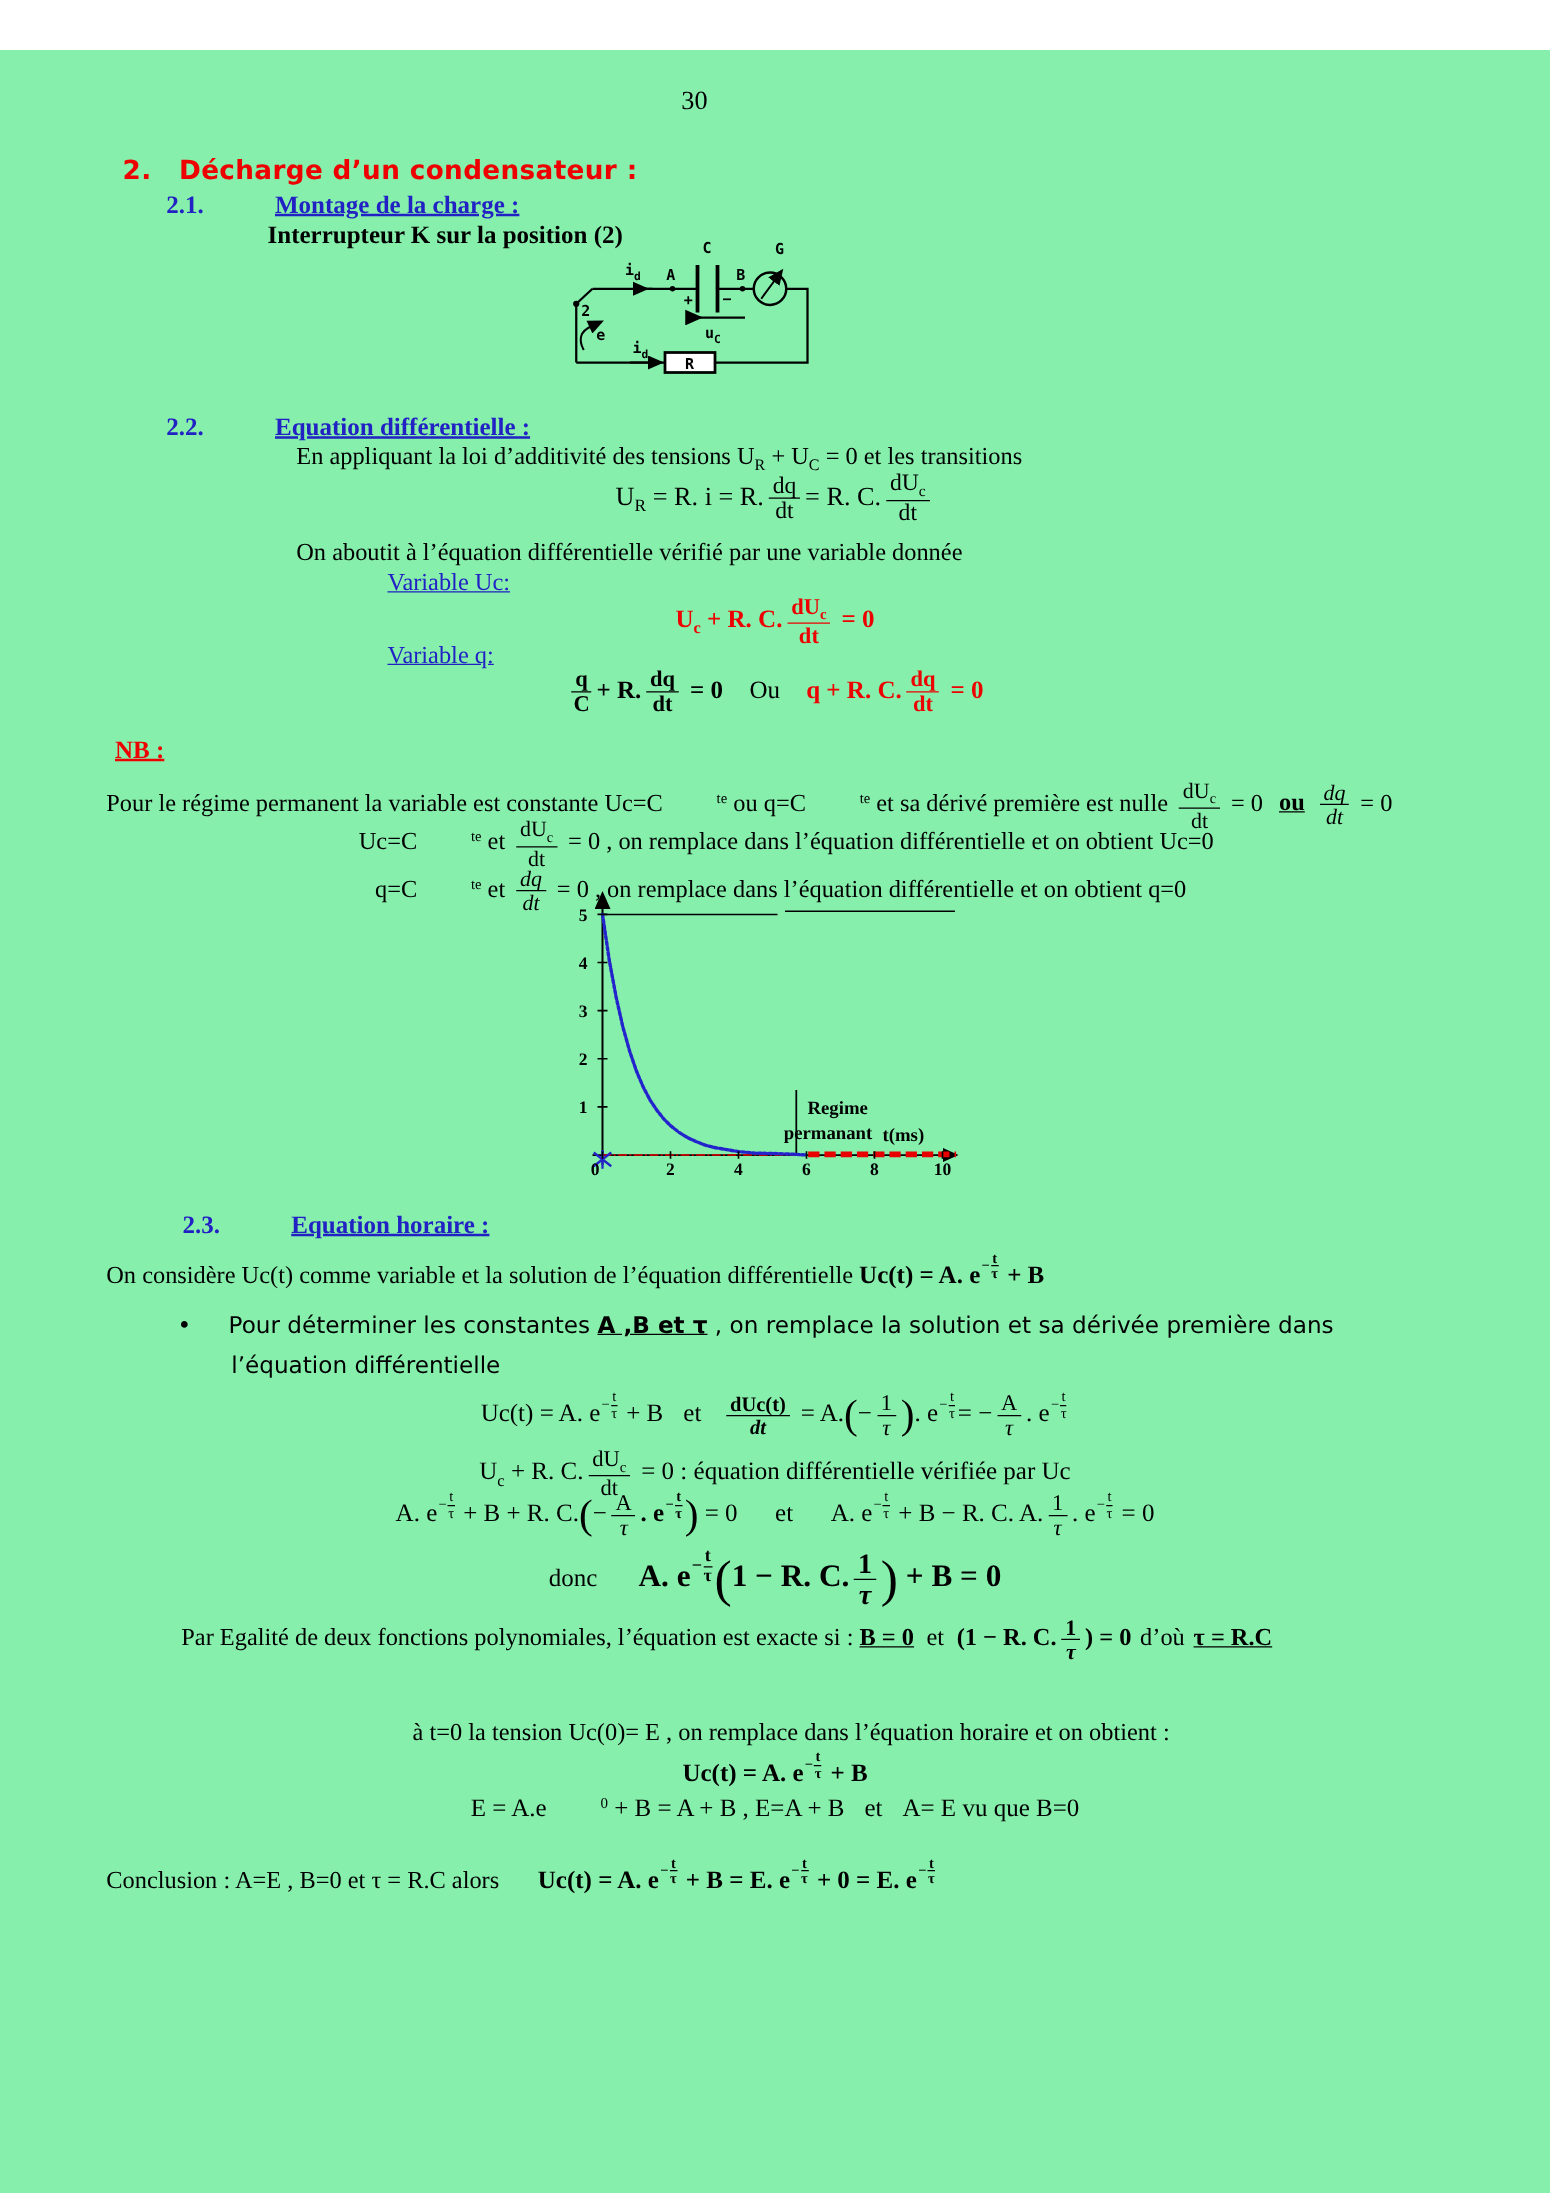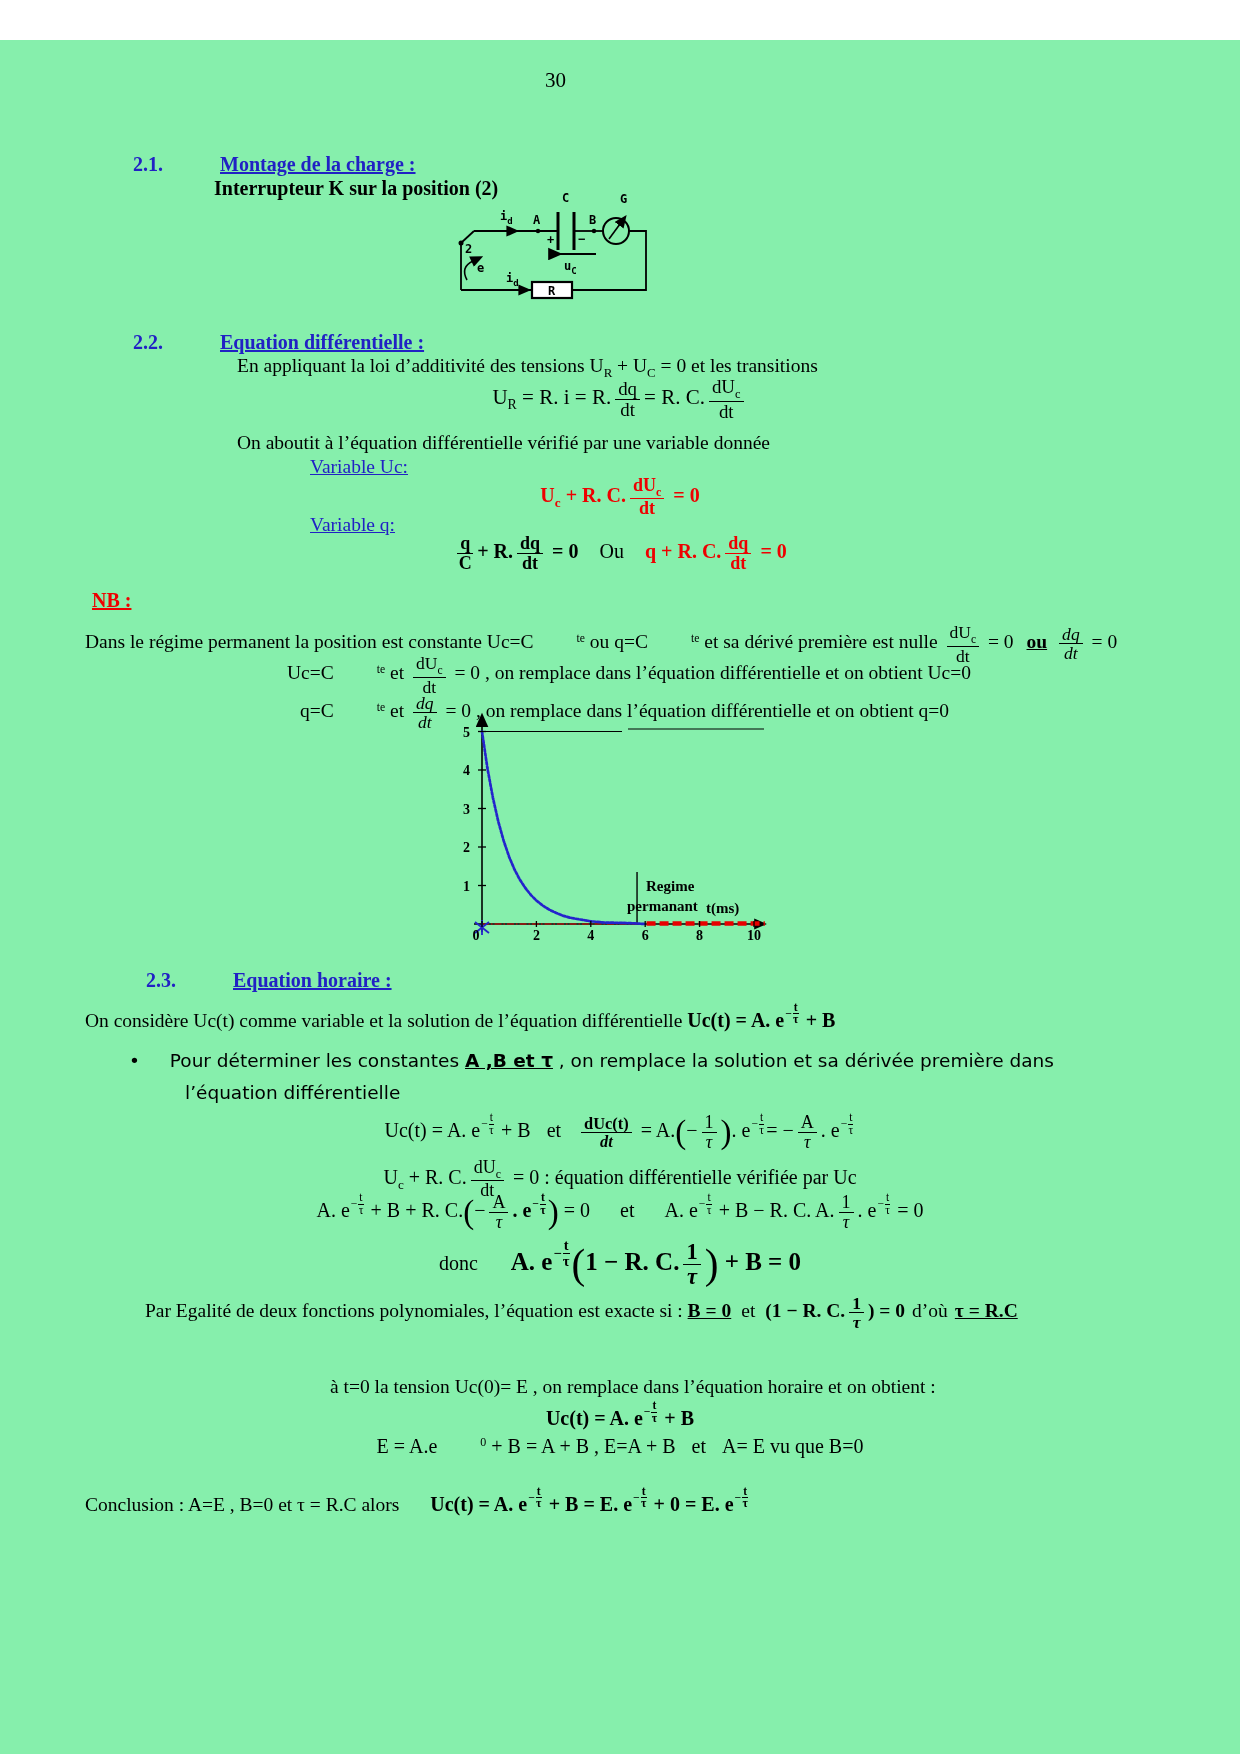--- a/index.html
+++ b/index.html
@@ -38,20 +38,23 @@
   .ann{font:bold 15px "Liberation Serif",serif;fill:#000;}
   .clab{font:bold 12px "DejaVu Sans Mono",monospace;fill:#000;}
 </style>
 </head>
 <body>
 
 <div class="page">
 
   <div class="abs ser" style="left:545px;top:28px;font-size:21px;">30</div>
 
+  <div class="abs san b red nw" style="left:98px;top:84px;font-size:21px;letter-spacing:0.3px;">
+    <span>2.</span><span style="margin-left:22px;">Décharge d’un condensateur  :</span>
+  </div>
 
   <div class="abs ser nw" style="left:133px;top:113px;font-size:20px;text-align:center;">
     <span class="b blue">2.1.</span>
     <span class="b blue u" style="margin-left:52px;">Montage de la charge :</span>
   </div>
   <div class="abs ser b nw" style="left:214px;top:137px;font-size:20px;">Interrupteur K sur la position (2)</div>
 
   <svg class="abs" style="left:448px;top:150px;" width="225" height="115" viewBox="0 0 225 115">
     <defs>
       <marker id="arrL" markerWidth="9" markerHeight="8" refX="7" refY="3.5" orient="auto">
@@ -153,21 +156,21 @@
     <span class="gap">Ou</span>
     <span class="red b"><span>q + R. C.</span><span class="fr">
           <span class="n">dq</span>
           <span class="d">dt</span>
         </span><span> = 0</span></span>
   </div>
 
   <div class="abs ser red b u nw" style="left:92px;top:549px;font-size:20px;">NB :</div>
 
   <div class="abs ser nw" style="left:85px;top:572px;font-size:19.5px;line-height:54px;">
-    <span>Dans le régime permanent la position est constante Uc=C</span><sup class="sp">te</sup><span> ou q=C</span><sup class="sp">te</sup><span> et sa dérivé première est nulle </span><span class="fr">
+    <span>Pour le régime permanent la variable est constante Uc=C</span><sup class="sp">te</sup><span> ou q=C</span><sup class="sp">te</sup><span> et sa dérivé première est nulle </span><span class="fr">
         <span class="n"><span>dU</span><sub>c</sub></span>
         <span class="d">dt</span>
       </span><span> = 0 </span><span class="b u" style="margin:0 8px;">ou</span><span class="fr it">
         <span class="n">dq</span>
         <span class="d">dt</span>
       </span><span> = 0</span>
   </div>
 
   <div class="abs ser nw" style="left:287px;top:608px;font-size:19.5px;line-height:44px;text-align:right;">
     <span>Uc=C</span><sup class="sp">te</sup><span> et </span><span class="fr">
@@ -241,21 +244,21 @@
   <div class="abs ser nw" style="left:85px;top:958px;font-size:19.5px;line-height:44px;">
     <span>On considère Uc(t) comme variable et la solution de l’équation différentielle </span><span class="b" style="font-size:20px;"><span>Uc(t) = A. e</span><span class="exp">
           <span>−</span>
           <span class="sf">
             <span class="sn">t</span>
             <span class="sd">τ</span>
           </span>
         </span><span> + B</span></span>
   </div>
 
-  <div class="abs san nw" style="left:129px;top:1010px;font-size:18.5px;">
+  <div class="abs san nw" style="left:142px;top:1010px;font-size:18.5px;">
     <span>•</span>
     <span style="margin-left:24px;">Pour déterminer les constantes </span><span class="b u">A ,B et τ</span><span> , on remplace la solution et sa dérivée première dans</span>
   </div>
   <div class="abs san nw" style="left:185px;top:1042px;font-size:18.5px;">l’équation différentielle</div>
 
   <div class="eqc" style="top:1072px;font-size:20px;">
     <span>Uc(t) = A. e</span><span class="exp">
         <span>−</span>
         <span class="sf">
           <span class="sn">t</span>

